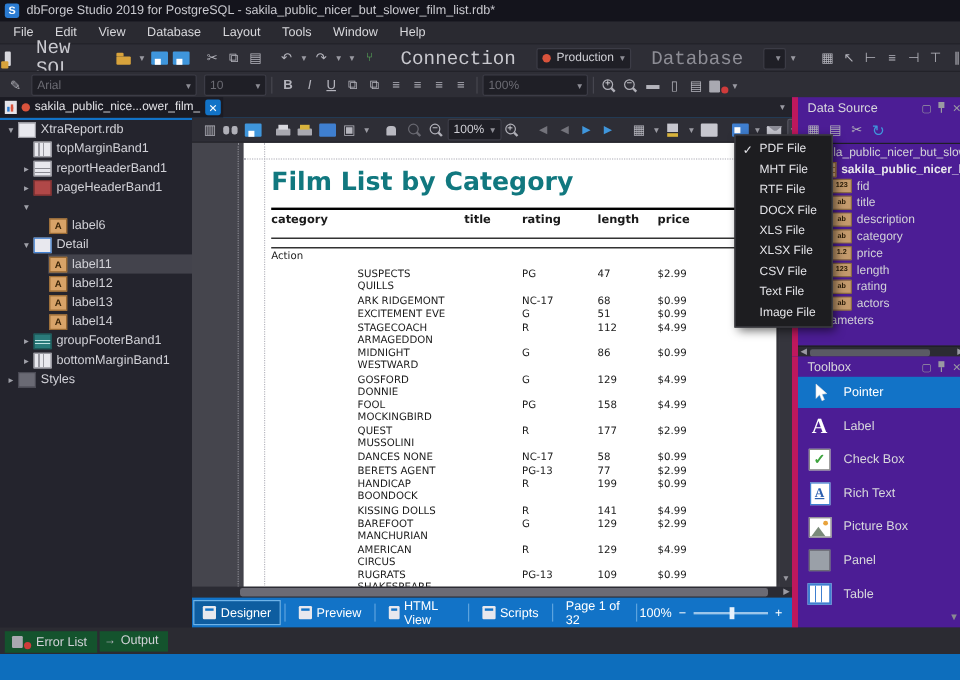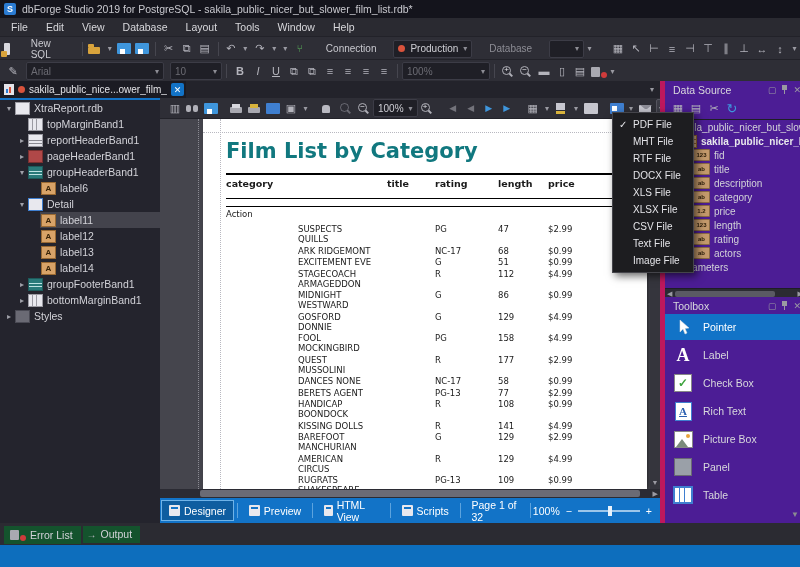--- a/index.html
+++ b/index.html
@@ -19,21 +19,21 @@
   
   .toolbar{left:0;right:0;background:#2e2e36;border-top:1px solid #222229;display:flex;align-items:center;padding-left:4px;}
   .tb1{top:36px;height:23px;}
   .tb2{top:59px;height:22px;}
   .strip{display:flex;align-items:center;}
   .tbi{min-width:16px;height:16px;display:inline-flex;align-items:center;justify-content:center;
        font-size:11px;color:#b4b4bc;margin:0 1px;position:relative;}
   .tbsep{width:1px;height:14px;background:#46464f;margin:0 4px;display:inline-block;}
   .ico-caret,.ico-caret-open,.ico-overflow{min-width:9px;font-size:8px;color:#9a9aa2;}
   .ico-caret-open{background:#3c3c46;border:1px solid #55555f;border-radius:2px;}
-  .tb-label{color:#c9c9cf;font-size:10px;margin:0 17px;}
+  .tb-label{color:#c9c9cf;font-size:16px;margin:0 17px;font-family:Liberation Mono, monospace;}
   .tb-select{display:inline-flex;align-items:center;background:#1f1f26;border:1px solid #3c3c46;border-radius:2px;
              height:16px;padding:0 4px;font-size:10px;color:#cfcfd5;gap:5px;}
   .tb-select .dd{font-size:8px;color:#8d8d95;margin-left:auto;}
   .tb-select.disabled{color:#6c6c74;}
   .red-dot{width:7px;height:7px;border-radius:50%;background:#d9533c;display:inline-block;}
   .newsql{display:inline-flex;align-items:center;gap:4px;margin-right:6px;}
   .newsql .pg{width:10px;height:12px;background:#d8d8de;position:relative;border-radius:1px;}
   .newsql .pg::after{content:"";position:absolute;left:-3px;bottom:-2px;width:6px;height:6px;background:#d8a33c;border-radius:1px;}
 
   
@@ -334,24 +334,20 @@
       </div>
       <div class="trow" style="padding-left: 17px;">
         <span class="expander">▸</span>
         <span class="body">
           <span class="ticon ti-pgh"></span>
           <span>pageHeaderBand1</span>
         </span>
       </div>
       <div class="trow" style="padding-left: 17px;">
         <span class="expander">▾</span>
-        <span class="body">
-          <span class="ticon ti-group"></span>
-          <span>groupHeaderBand1</span>
-        </span>
       </div>
       <div class="trow" style="padding-left: 30px;">
         <span class="expander"></span>
         <span class="body">
           <span class="ticon ti-label">A</span>
           <span>label6</span>
         </span>
       </div>
       <div class="trow" style="padding-left: 17px;">
         <span class="expander">▾</span>
@@ -545,21 +541,21 @@
               <span class="c-title">BERETS AGENT</span>
               <span class="c-rating">PG-13</span>
               <span class="c-len">77</span>
               <span class="c-price">$2.99</span>
             </div>
             <div class="rgrid rrow">
               <span class="c-cat"></span>
               <span class="c-title">HANDICAP
 BOONDOCK</span>
               <span class="c-rating">R</span>
-              <span class="c-len">108</span>
+              <span class="c-len">199</span>
               <span class="c-price">$0.99</span>
             </div>
             <div class="rgrid rrow">
               <span class="c-cat"></span>
               <span class="c-title">KISSING DOLLS</span>
               <span class="c-rating">R</span>
               <span class="c-len">141</span>
               <span class="c-price">$4.99</span>
             </div>
             <div class="rgrid rrow">

